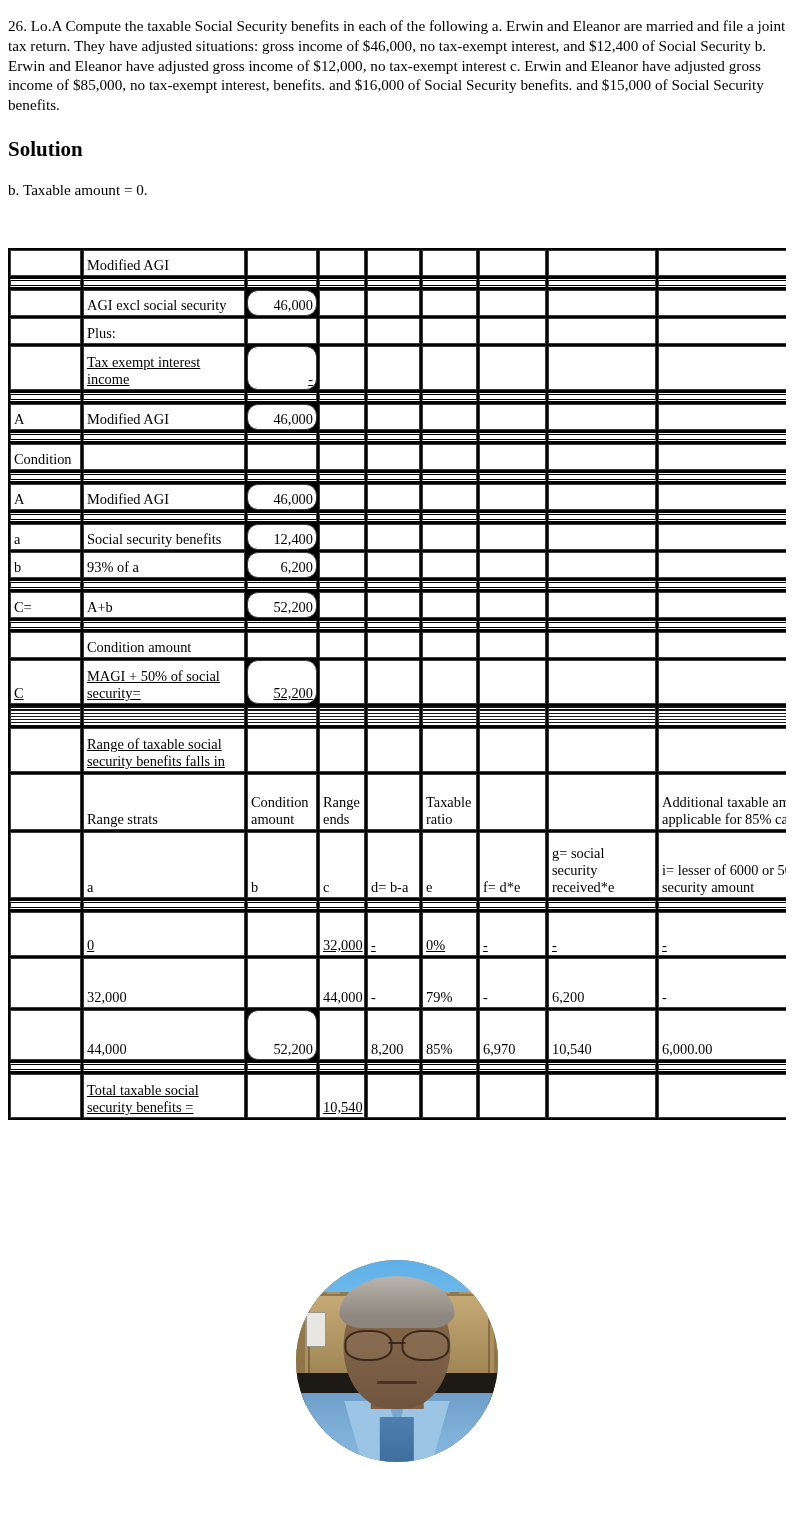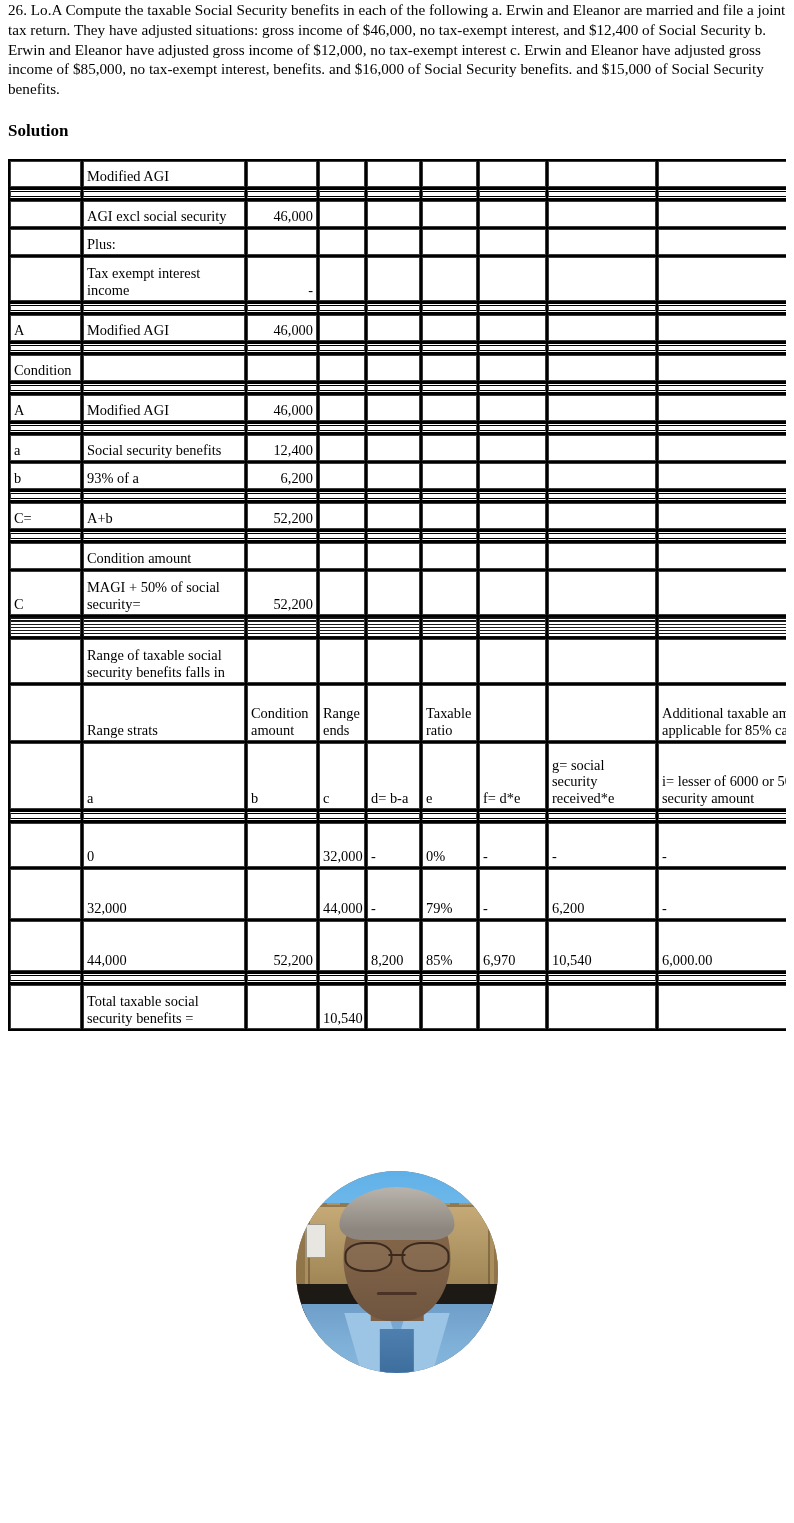--- a/index.html
+++ b/index.html
@@ -10,33 +10,33 @@
   body {
     width: 794px;
     min-height: 1523px;
     font-family: "Liberation Serif", "DejaVu Serif", serif;
     color: #000000;
     position: relative;
   }
 
   
   .prose {
-    padding: 0 8px;
+    padding: 16px 8px;
   }
   .para {
     font-size: 15.2px;
     line-height: 1.30;
     margin: 0 0 14px 0;
     text-align: left;
   }
   .para.intro {
     margin-bottom: 22px;
   }
   .solution-head {
-    font-size: 17px;
+    font-size: 21px;
     font-weight: bold;
     margin: 0 0 18px 0;
     line-height: 1.2;
   }
 
   
   .tbl-wrap {
     margin: 18px 0 0 0;
     padding: 0 0 0 8px;
     overflow: hidden;
@@ -66,21 +66,21 @@
   col.c0 { width: 71px; }
   col.c1 { width: 162px; }
   col.c2 { width: 70px; }
   col.c3 { width: 46px; }
   col.c4 { width: 53px; }
   col.c5 { width: 55px; }
   col.c6 { width: 67px; }
   col.c7 { width: 108px; }
   col.c8 { width: 228px; }
 
-  td.num { text-align: right; }
+  td.num { text-align: right; border-radius: 11px; }
   td.mid { vertical-align: middle; }
 
   
   tr.band td {
     height: 4px;
     padding: 0;
     border-top: 3px double #000000;
     border-bottom: 3px double #000000;
     background: #ffffff;
   }
@@ -88,21 +88,21 @@
     height: 12px;
     padding: 0;
     border-top: 4px double #111111;
     border-bottom: 4px double #111111;
     background: repeating-linear-gradient(
       to bottom,
       #1a1a1a 0px, #1a1a1a 1px,
       #ffffff 1px, #ffffff 3px
     );
   }
-  tr.tall td  { height: 40px; }
+  tr.tall td  { height: 40px; text-decoration: underline; }
   tr.tall2 td { height: 46px; }
   tr.tall3 td { height: 62px; }
   tr.tall4 td { height: 52px; }
 
   
   .avatar-zone {
     width: 100%;
     display: flex;
     justify-content: center;
     margin-top: 140px;
@@ -198,20 +198,21 @@
     position: absolute; left: 50%; transform: translateX(-50%);
     top: 60%; width: 20%; height: 3px; background: #4a3326; border-radius: 2px;
   }
 </style>
 </head>
 <body>
 
 <div class="prose">
   <p class="para intro">26. Lo.A Compute the taxable Social Security benefits in each of the following a. Erwin and Eleanor are married and file a joint tax return. They have adjusted situations: gross income of $46,000, no tax-exempt interest, and $12,400 of Social Security b. Erwin and Eleanor have adjusted gross income of $12,000, no tax-exempt interest c. Erwin and Eleanor have adjusted gross income of $85,000, no tax-exempt interest, benefits. and $16,000 of Social Security benefits. and $15,000 of Social Security benefits.</p>
   <p class="solution-head">Solution</p>
+  <p class="para">b. Taxable amount = 0.</p>
 </div>
 
 <div class="tbl-wrap">
   <table class="calc">
     <colgroup>
       <col class="c0">
         <col class="c1">
         <col class="c2">
         <col class="c3">
       <col class="c4">

